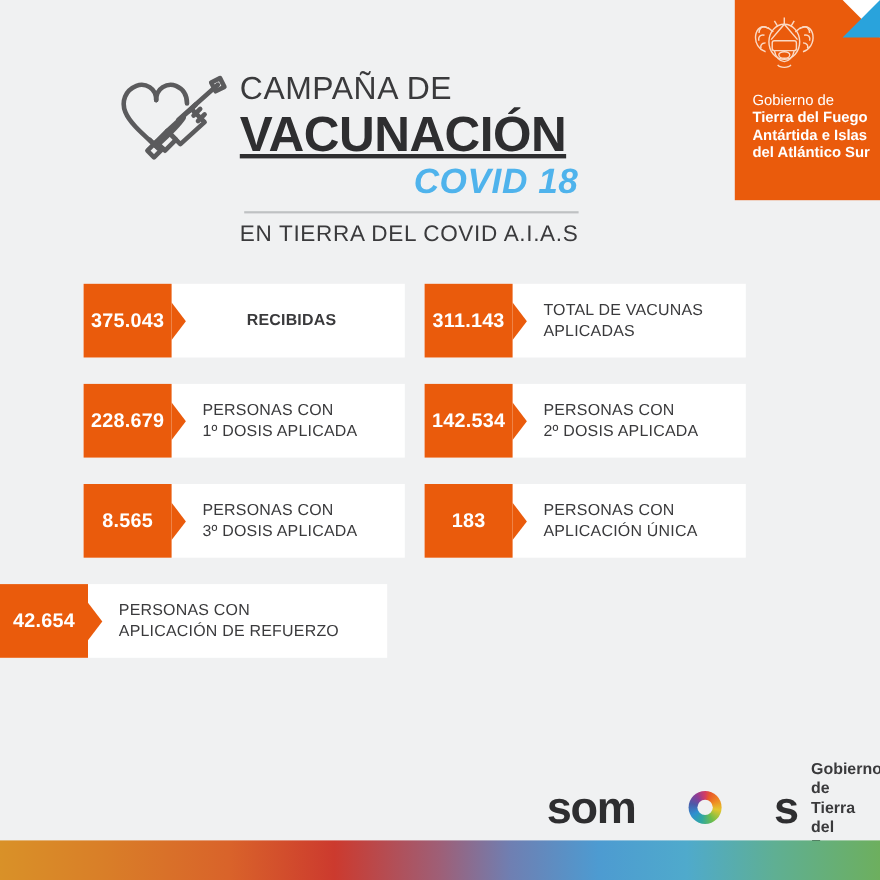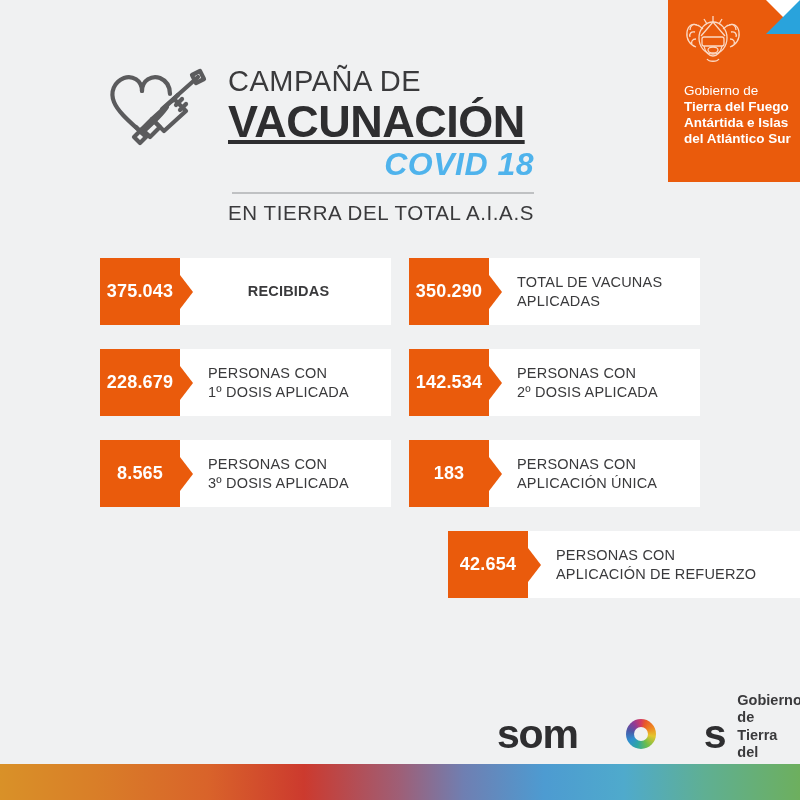--- a/index.html
+++ b/index.html
@@ -31,21 +31,21 @@
   }
 
   .heart-syringe-icon {
     width: 108px;
     height: 96px;
     flex: 0 0 auto;
     margin-top: 10px;
   }
 
   .title-text {
-    margin-left: 20px;
+    margin-left: 10px;
     padding-top: 12px;
   }
 
   .line-campana {
     font-size: 29px;
     letter-spacing: 0.5px;
     color: #3A3A3C;
     font-weight: 400;
     line-height: 1.0;
   }
@@ -148,26 +148,26 @@
   .stats {
     position: absolute;
     top: 258px;
     left: 0;
     width: 800px;
   }
 
   .stat-row {
     display: flex;
     margin-bottom: 24px;
-    padding: 0 100px;
+    padding: 0 76px;
     gap: 18px;
   }
 
   .stat-row.centered {
-    justify-content: flex-end;
+    justify-content: flex-start;
     padding: 0;
   }
 
   .stat-card {
     display: flex;
     align-items: stretch;
     background: #FFFFFF;
     height: 67px;
     width: 292px;
     position: relative;
@@ -323,21 +323,21 @@
         <path d="M42 64 L34 72 L40 78 L48 70"></path>
         <line x1="36" y1="62" x2="44" y2="70"></line>
       </g>
     </svg>
 
     <div class="title-text">
       <div class="line-campana">CAMPAÑA DE</div>
       <div class="line-vacunacion">VACUNACIÓN</div>
       <div class="line-covid">COVID 18</div>
       <div class="divider-rule"></div>
-      <div class="line-subtitle">EN TIERRA DEL TOTAL A.I.A.S</div>
+      <div class="line-subtitle">EN TIERRA DEL COVID A.I.A.S</div>
     </div>
   </div>
 
   <div class="gov-logo">
     <div class="gov-corner-triangle"></div>
     <div class="gov-corner-blue"></div>
 
     <svg class="coat-of-arms" viewBox="0 0 56 54">
       <g fill="none" stroke="#FBD9C4" stroke-width="1.3">
         <ellipse cx="28" cy="26" rx="14" ry="16"></ellipse>
@@ -374,21 +374,21 @@
 <div class="stats">
 
   <div class="stat-row">
     <div class="stat-card label-centered">
       <div class="stat-badge">375.043</div>
       <div class="stat-label">
           <span>RECIBIDAS</span>
         </div>
     </div>
     <div class="stat-card">
-      <div class="stat-badge">350.290</div>
+      <div class="stat-badge">311.143</div>
       <div class="stat-label">
           <span>TOTAL  DE VACUNAS
 APLICADAS</span>
         </div>
     </div>
   </div>
 
   <div class="stat-row">
     <div class="stat-card">
       <div class="stat-badge">228.679</div>

